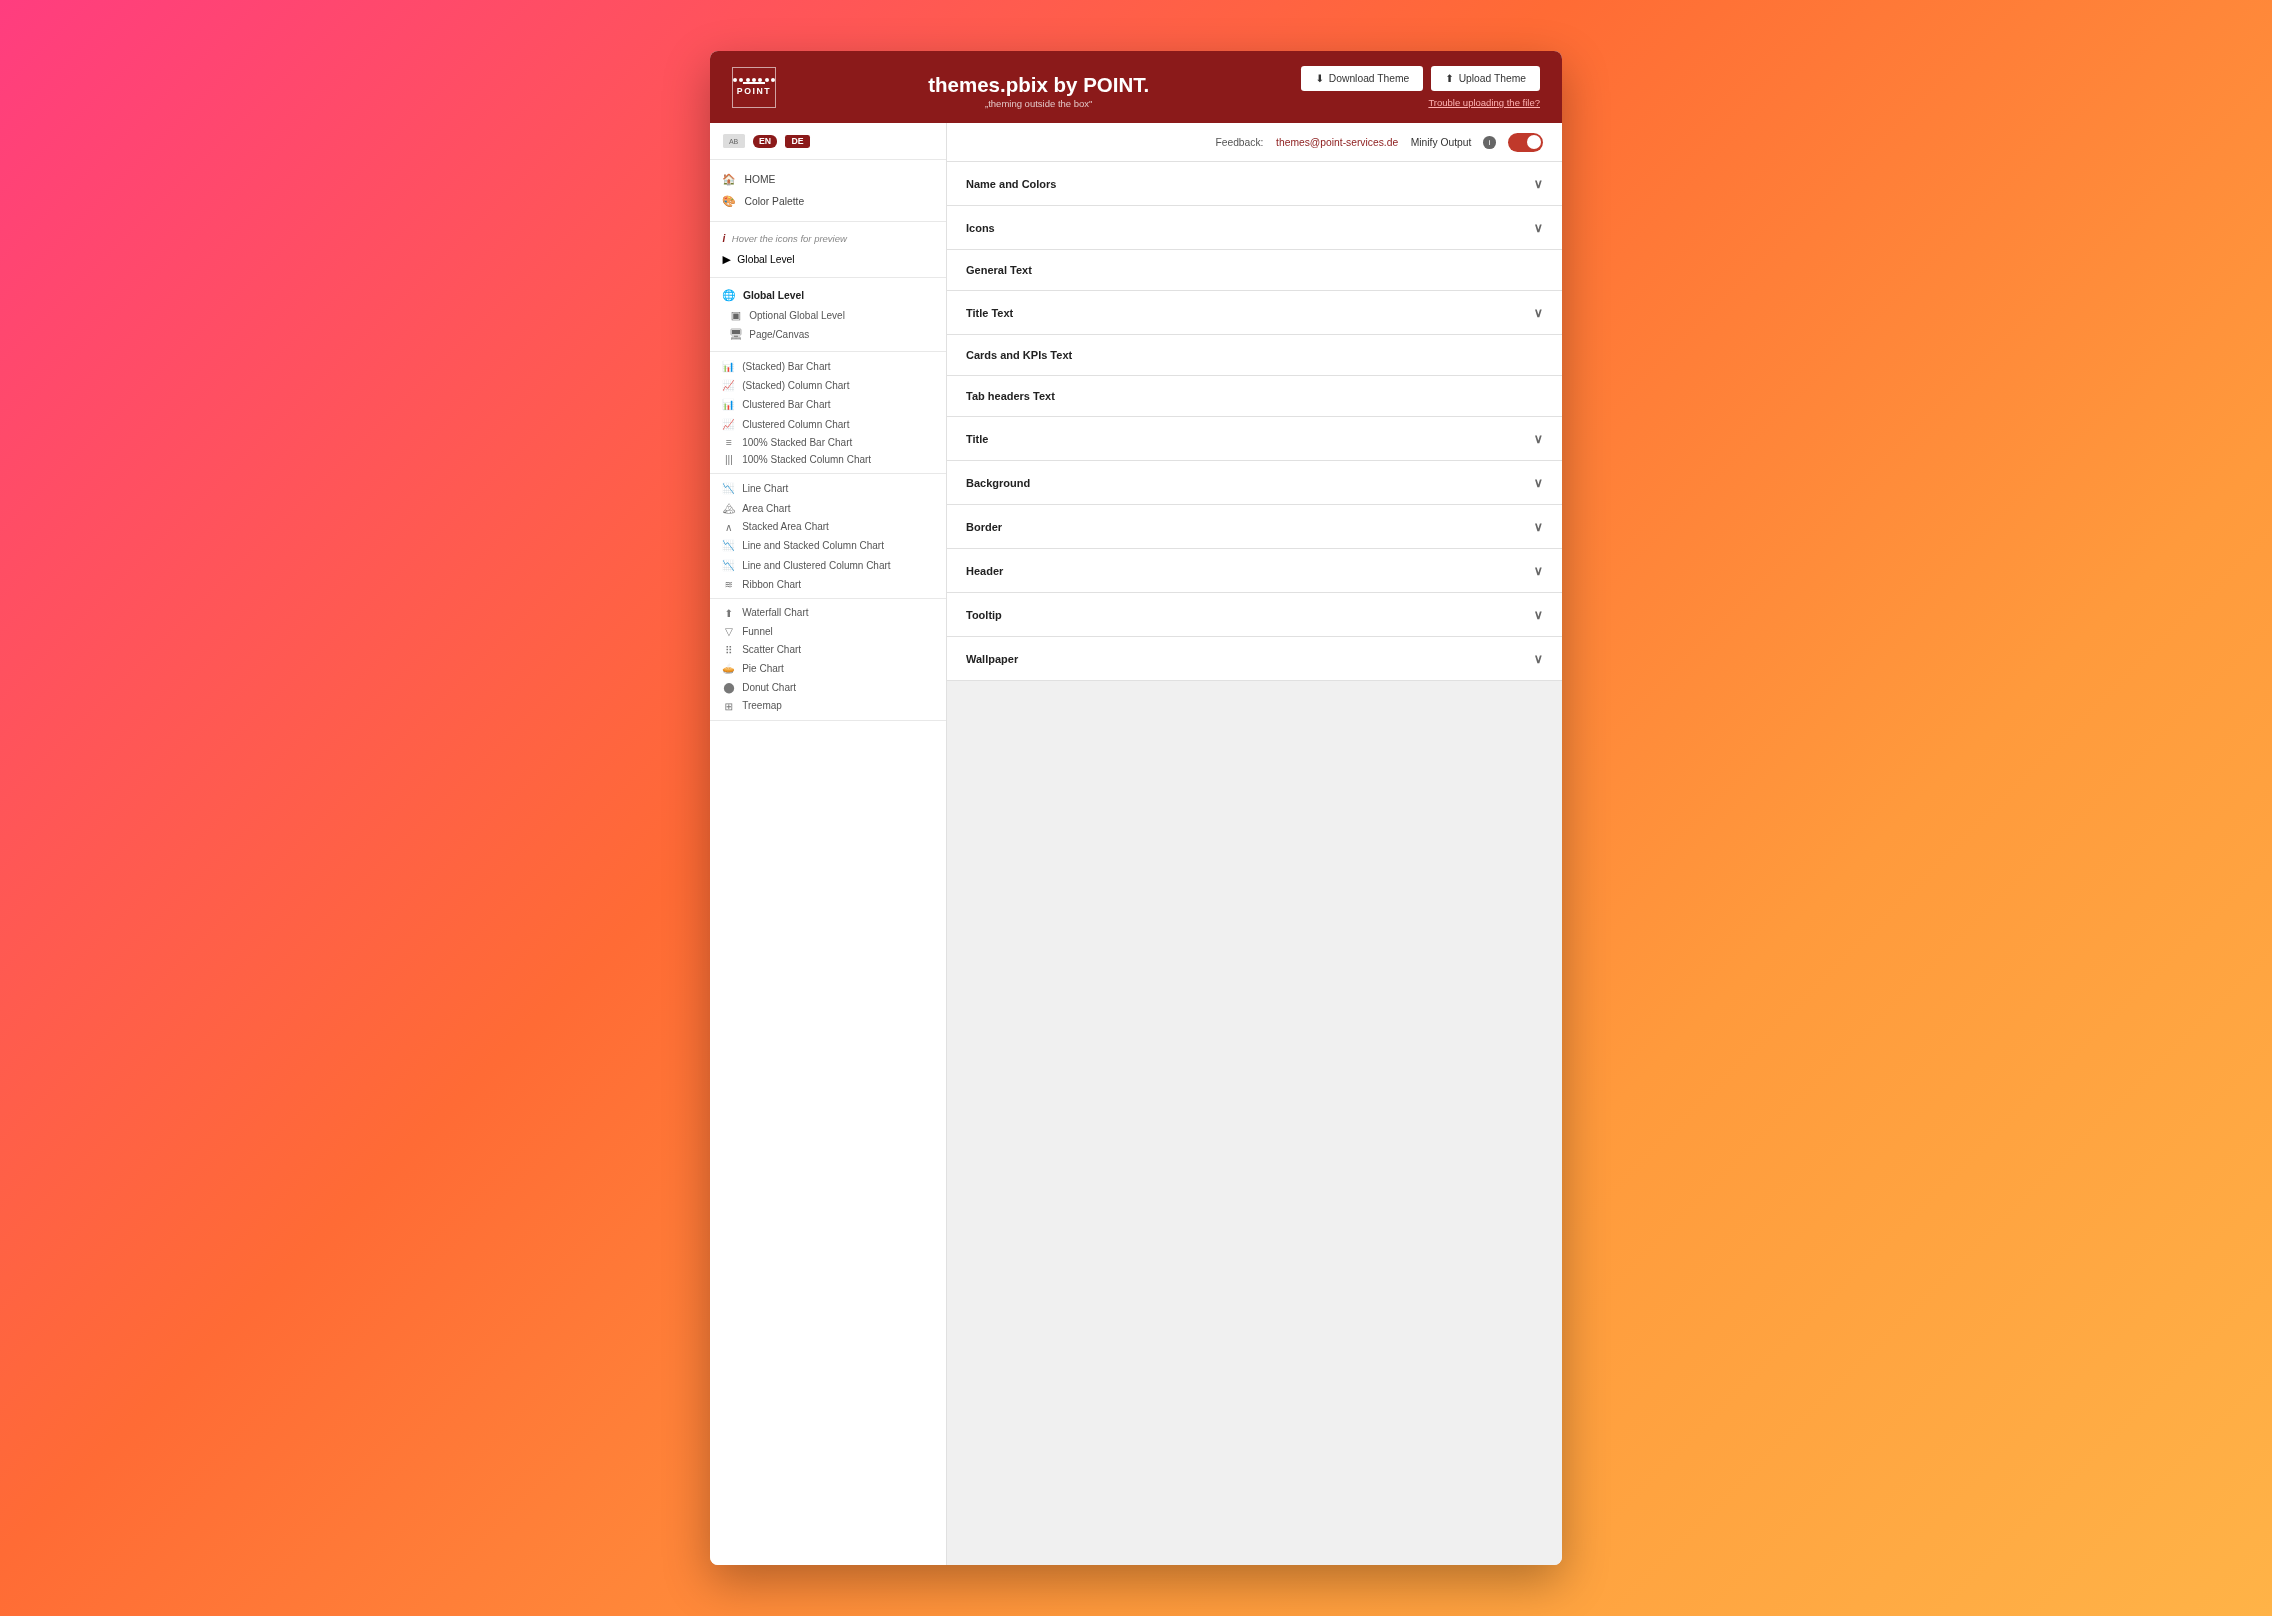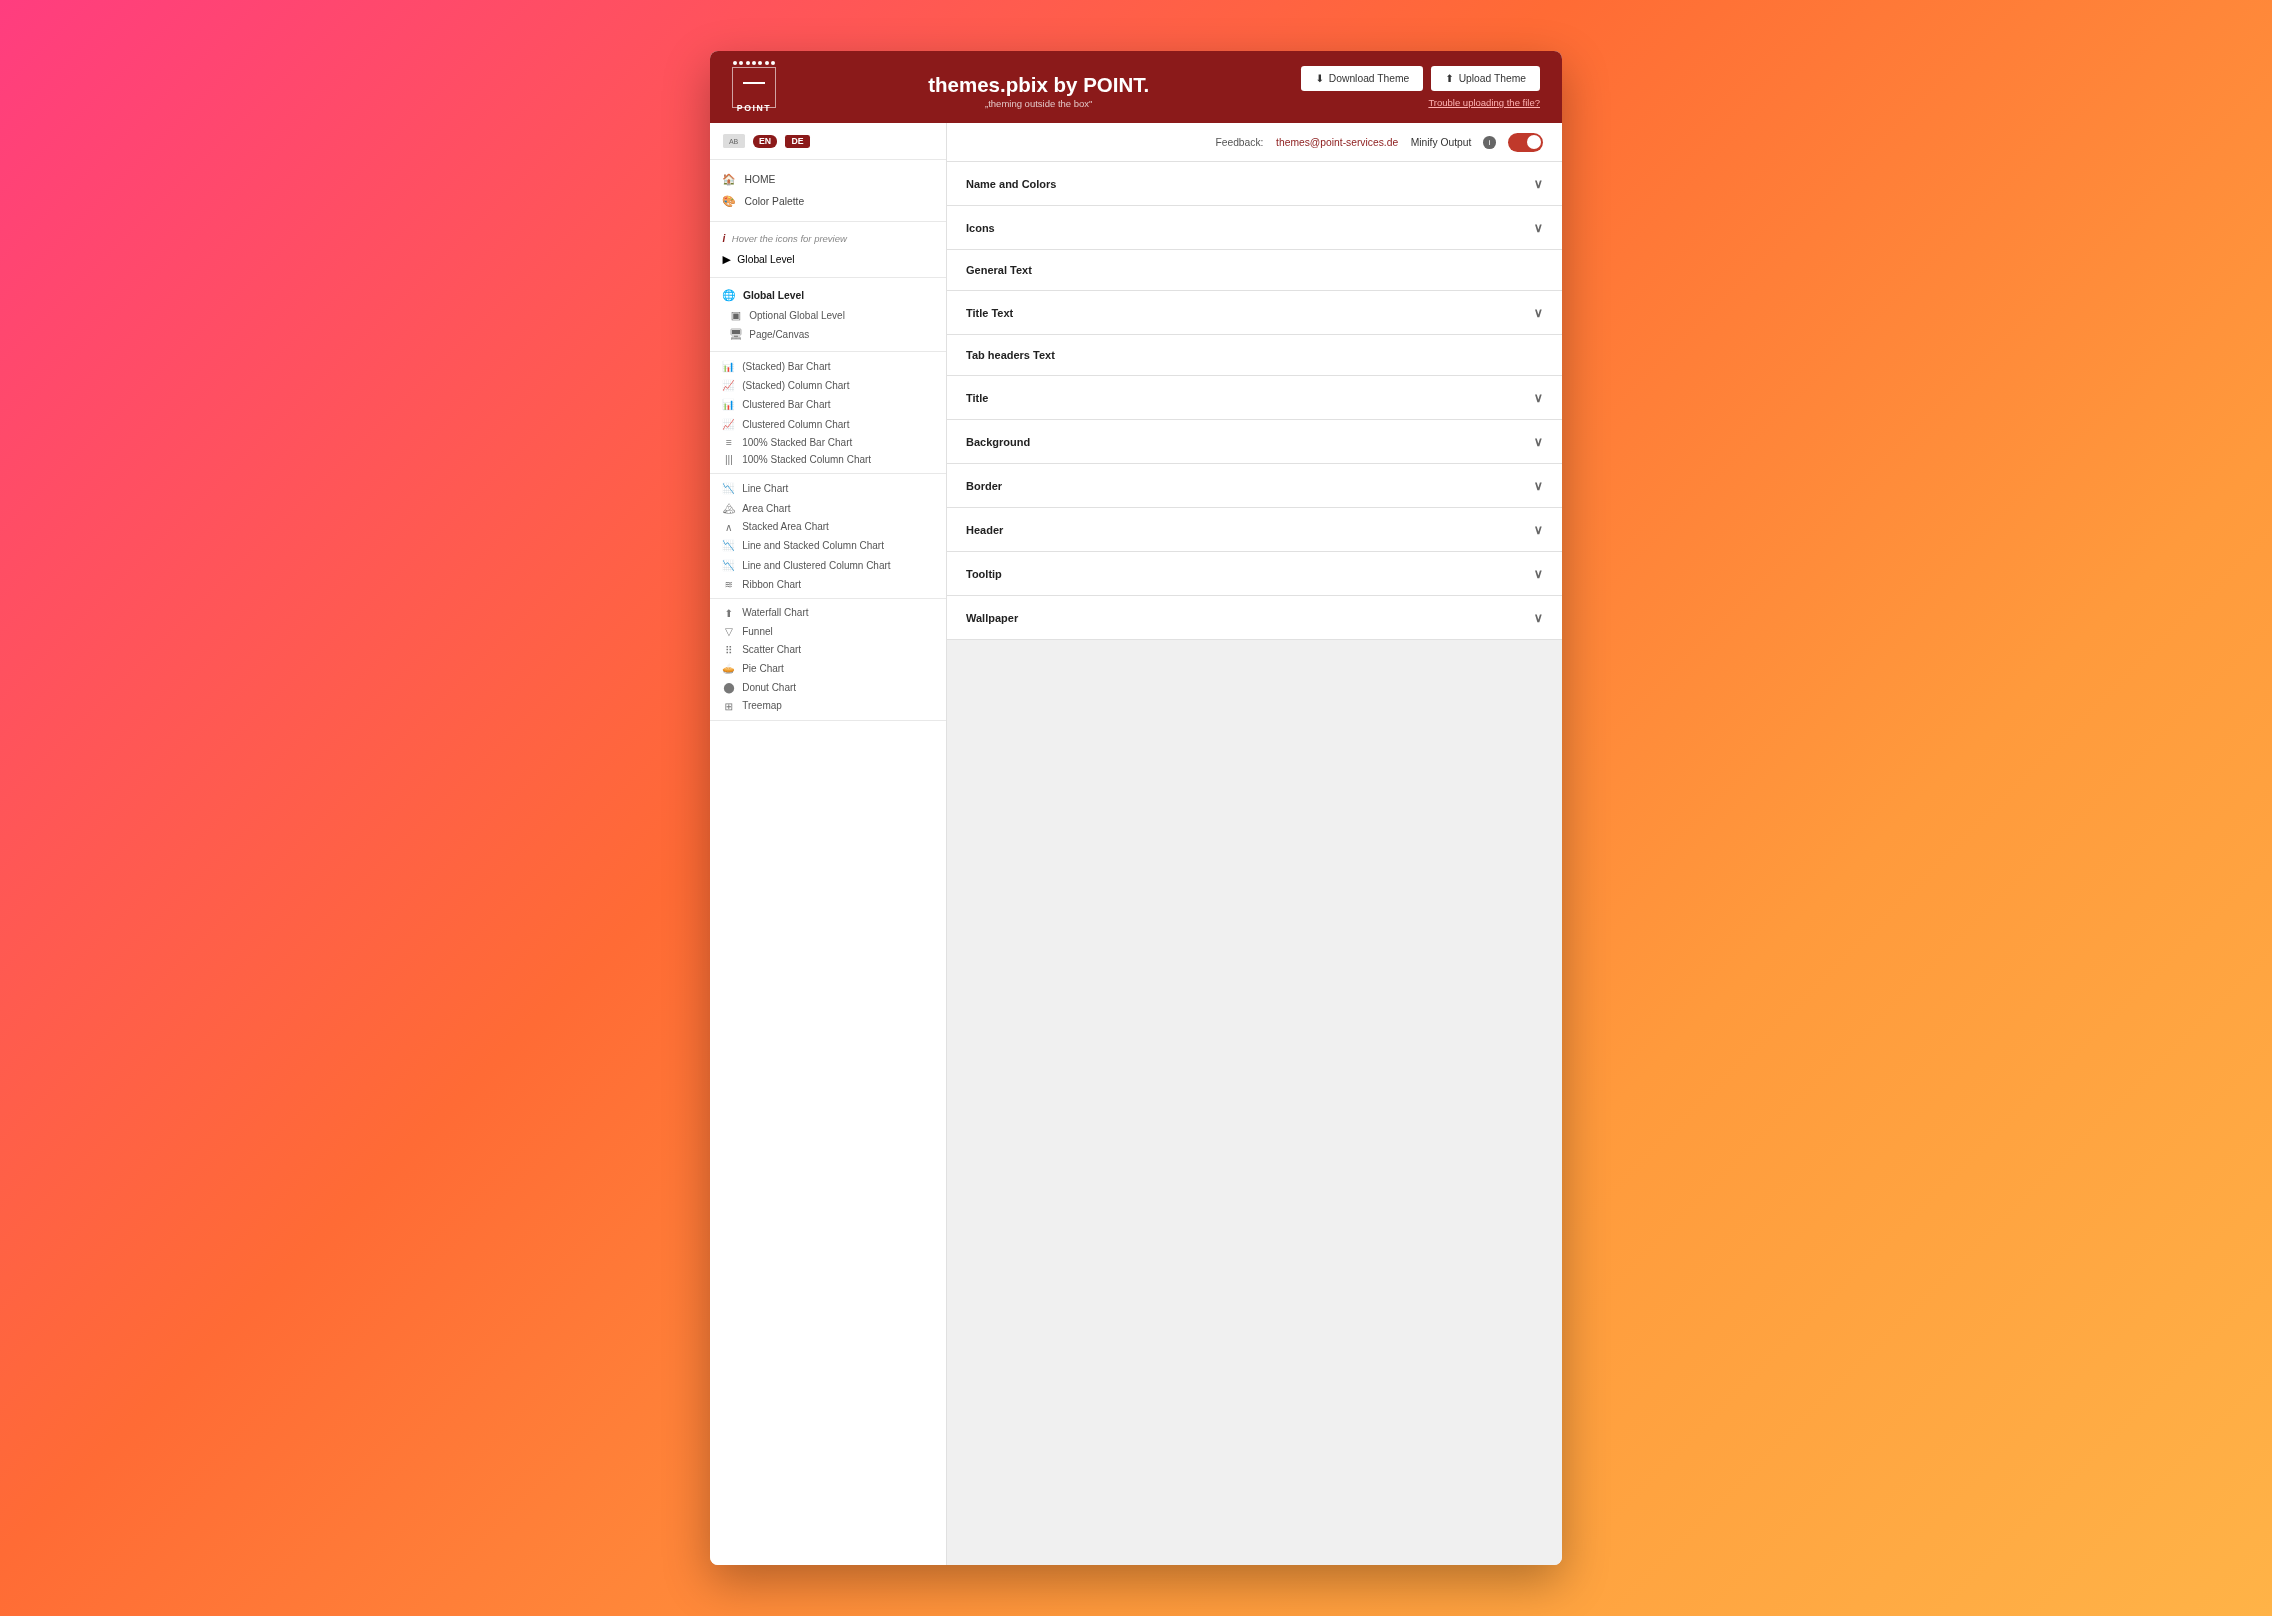--- a/index.html
+++ b/index.html
@@ -33,21 +33,21 @@
       gap: 9.5px;
     }
     .logo-box {
       width: 44px;
       height: 41px;
       border: 1.6px solid rgba(255,255,255,0.6);
       display: flex;
       flex-direction: column;
       align-items: center;
       justify-content: center;
-      gap: 17px;
+      gap: 0;
       padding: 14px;
     }
     .logo-dots {
       display: flex; gap: 2.4px;
     }
     .logo-dot {
       width: 4px; height: 4px;
       background: white;
       border-radius: 50%;
     }
@@ -540,20 +540,25 @@
         </div>
 
         <div class="accordion-item" style="position:relative;">
           <div class="accordion-header">
             <span>Title Text</span>
             <span class="chevron">∨</span>
           </div>
 
         </div>
 
+        <div class="accordion-item">
+          <div class="accordion-header">
+            <span>Cards and KPIs Text</span>
+          </div>
+        </div>
 
         <div class="accordion-item">
           <div class="accordion-header">
             <span>Tab headers Text</span>
           </div>
         </div>
 
         <div class="accordion-item">
           <div class="accordion-header">
             <span>Title</span>

